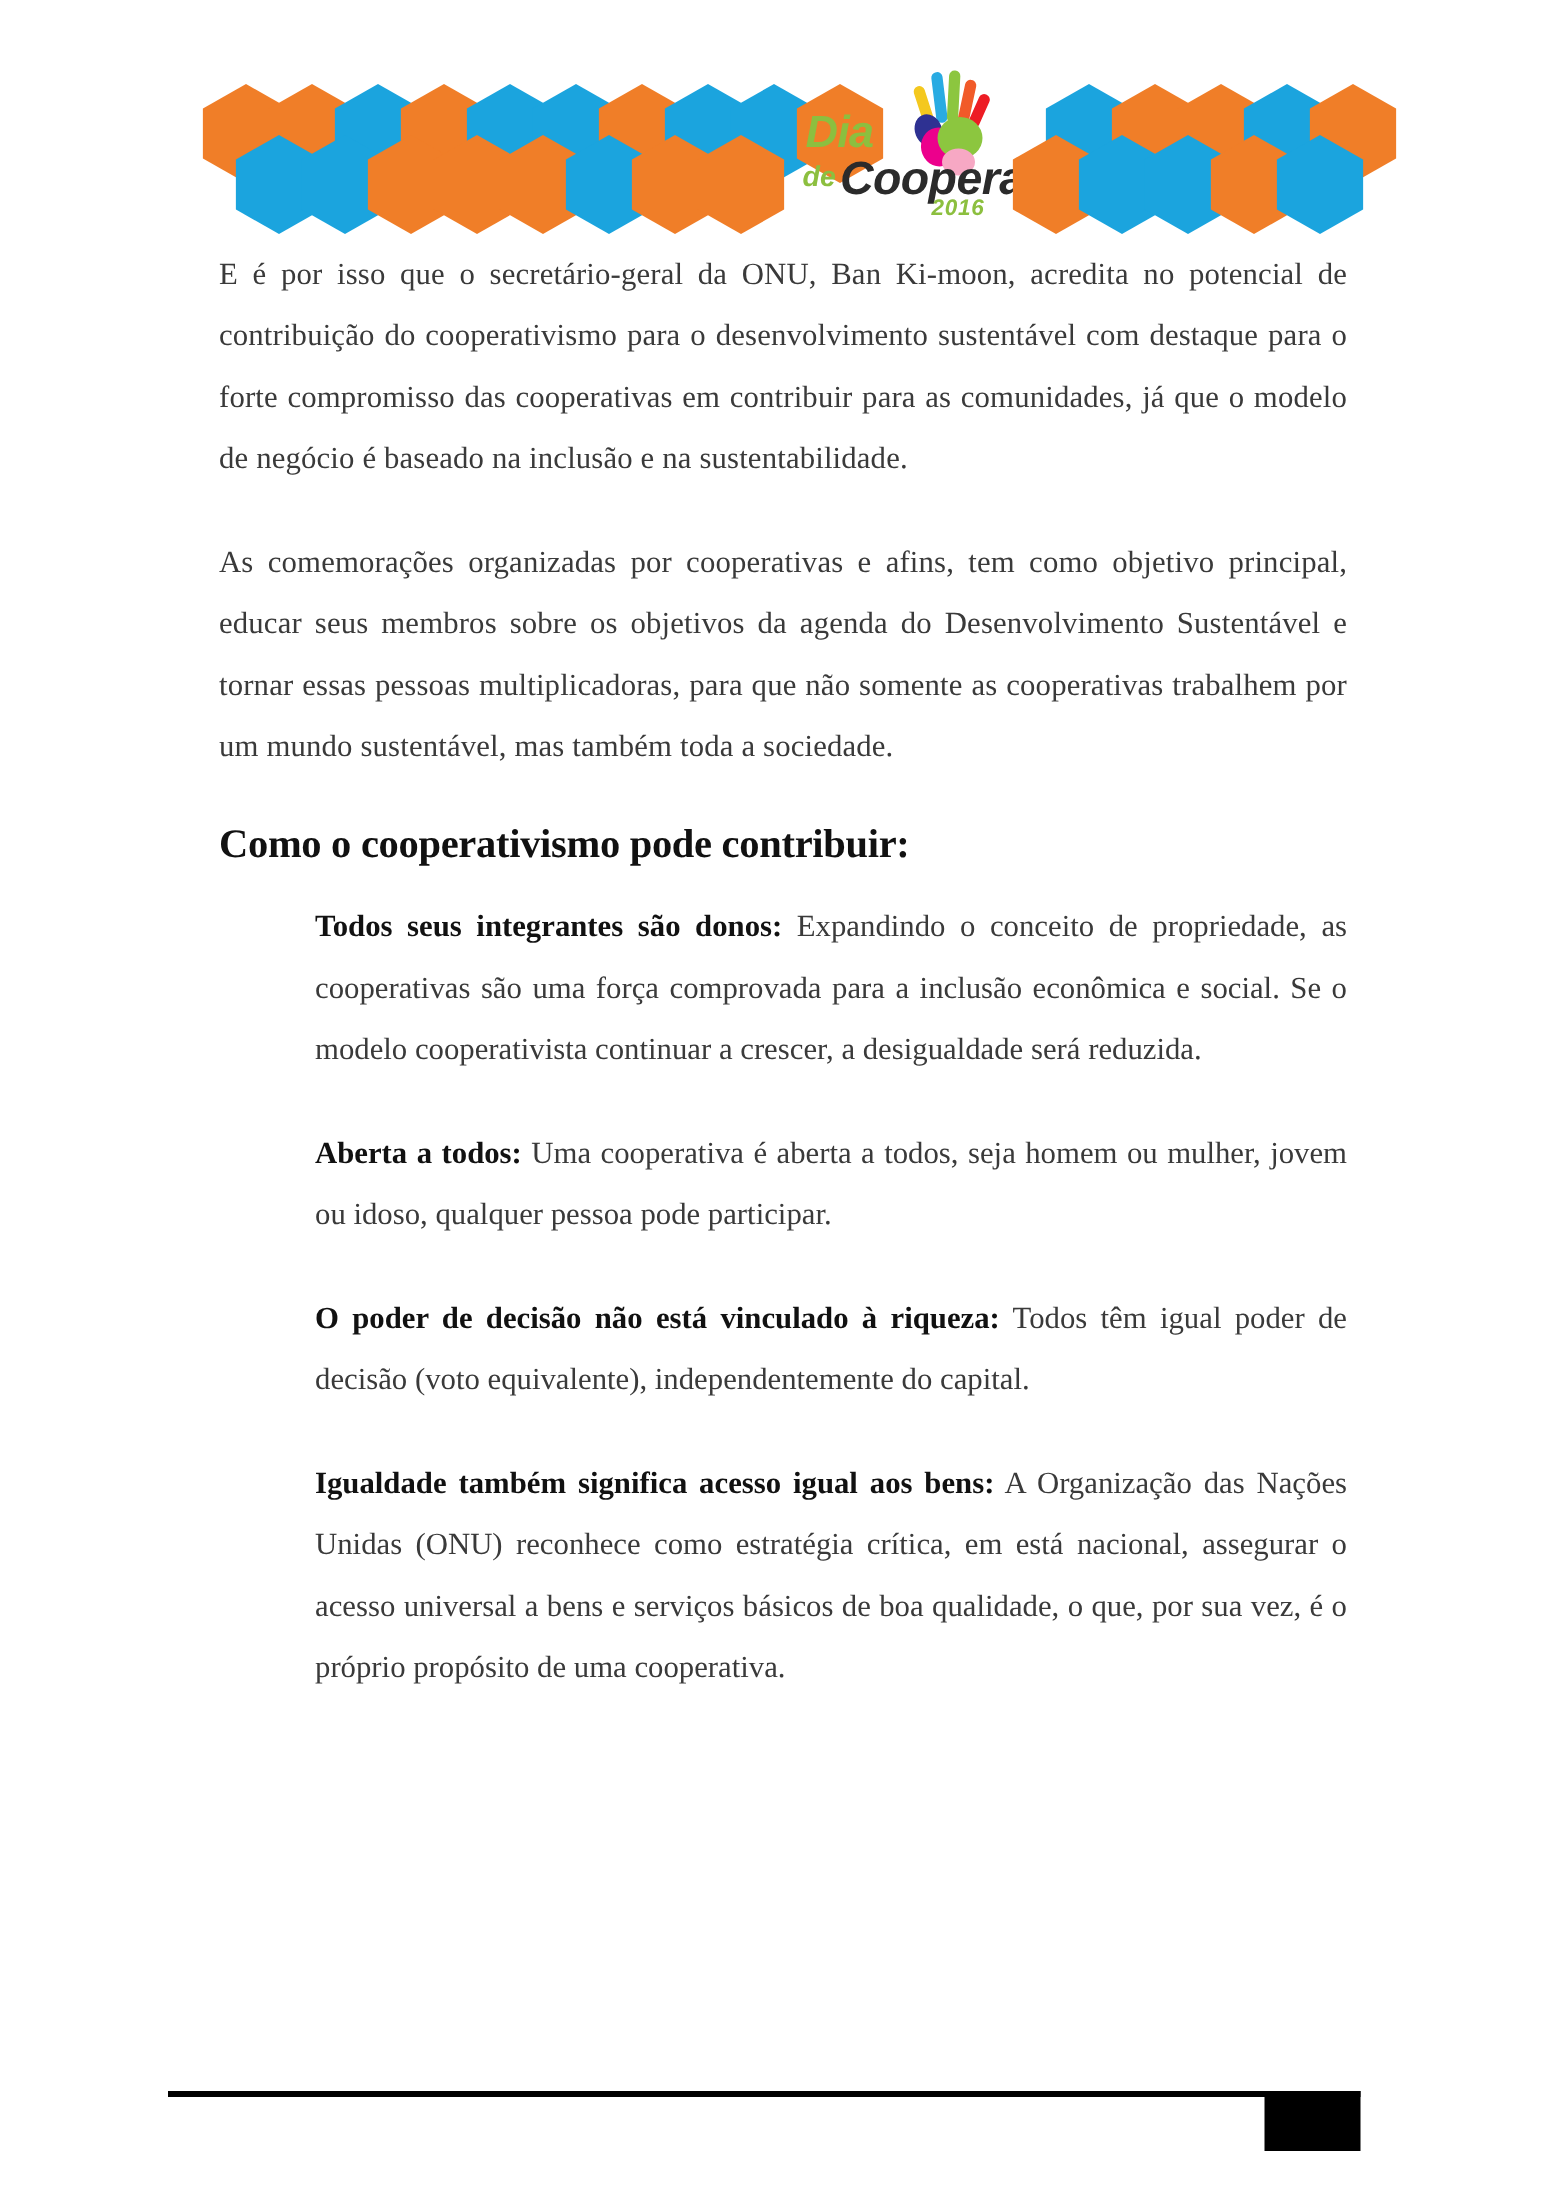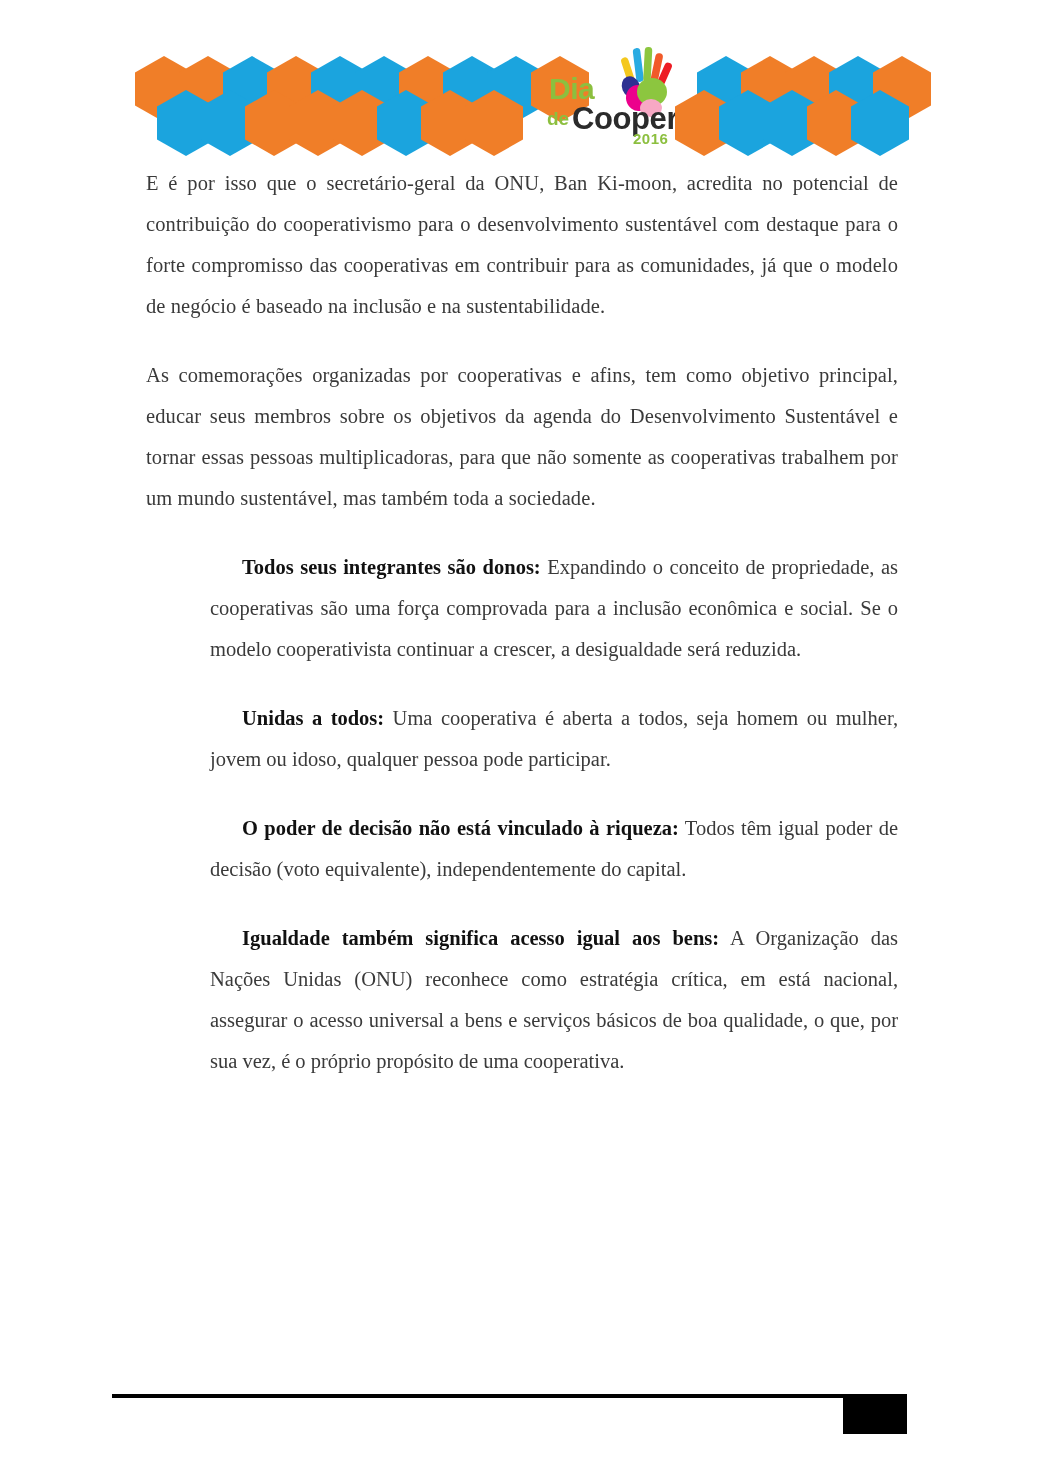--- a/index.html
+++ b/index.html
@@ -42,24 +42,25 @@
     position: absolute;
     width: 58px;
     height: 66px;
     clip-path: polygon(50% 0%, 100% 25%, 100% 75%, 50% 100%, 0% 75%, 0% 25%);
   }
   .hex.row-top { top: 14px; }
   .hex.row-bot { top: 48px; }
 
   .logo-mark {
     position: absolute;
-    left: 410px;
+    left: 398px;
     top: 2px;
     width: 140px;
     height: 108px;
+    font-style: italic;
   }
   .logo-hand {
     position: absolute;
     left: 62px;
     top: 0px;
     width: 72px;
     height: 76px;
   }
   .logo-dia {
     position: absolute;
@@ -138,21 +139,20 @@
     padding-left: 64px;
     font-size: 20.5px;
     line-height: 41px;
     color: #3a3a3a;
     text-align: justify;
     text-justify: inter-word;
   }
   .bullets li .lead {
     font-weight: bold;
     color: #111111;
-    margin-left: 32px;
   }
 
   .tail-para {
     margin-top: 16px;
   }
 
   
   .footer-rule {
     position: absolute;
     left: 112px;
@@ -230,24 +230,25 @@
         <div class="hex row-bot" style="left: 132px; background: rgb(240, 126, 40);"></div>
         <div class="hex row-bot" style="left: 176px; background: rgb(27, 164, 222);"></div>
       </div>
   </div>
 
   <div class="content">
 
     <p class="para">E é por isso que o secretário-geral da ONU, Ban Ki-moon, acredita no potencial de contribuição do cooperativismo para o desenvolvimento sustentável com destaque para o forte compromisso das cooperativas em contribuir para as comunidades, já que o modelo de negócio é baseado na inclusão e na sustentabilidade.</p>
     <p class="para">As comemorações organizadas por cooperativas e afins, tem como objetivo principal, educar seus membros sobre os objetivos da agenda do Desenvolvimento Sustentável e tornar essas pessoas multiplicadoras, para que não somente as cooperativas trabalhem por um mundo sustentável, mas também toda a sociedade.</p>
 
+    <h2 class="section-heading">Como o cooperativismo pode contribuir:</h2>
 
     <ul class="bullets" id="bulletList">
         <li><span class="lead">Todos seus integrantes são donos:</span><span> Expandindo o conceito de propriedade, as cooperativas são uma força comprovada para a inclusão econômica e social. Se o modelo cooperativista continuar a crescer, a desigualdade será reduzida.</span></li>
-        <li><span class="lead">Unidas a todos:</span><span> Uma cooperativa é aberta a todos, seja homem ou mulher, jovem ou idoso, qualquer pessoa pode participar.</span></li>
+        <li><span class="lead">Aberta a todos:</span><span> Uma cooperativa é aberta a todos, seja homem ou mulher, jovem ou idoso, qualquer pessoa pode participar.</span></li>
         <li><span class="lead">O poder de decisão não está vinculado à riqueza:</span><span> Todos têm igual poder de decisão (voto equivalente), independentemente do capital.</span></li>
         <li><span class="lead">Igualdade também significa acesso igual aos bens:</span><span> A Organização das Nações Unidas (ONU) reconhece como estratégia crítica, em está nacional, assegurar o acesso universal a bens e serviços básicos de boa qualidade, o que, por sua vez, é o próprio propósito de uma cooperativa.</span></li>
       </ul>
 
   </div>
 
   <div class="footer-rule"></div>
   <div class="footer-block"></div>
 
 </div>

